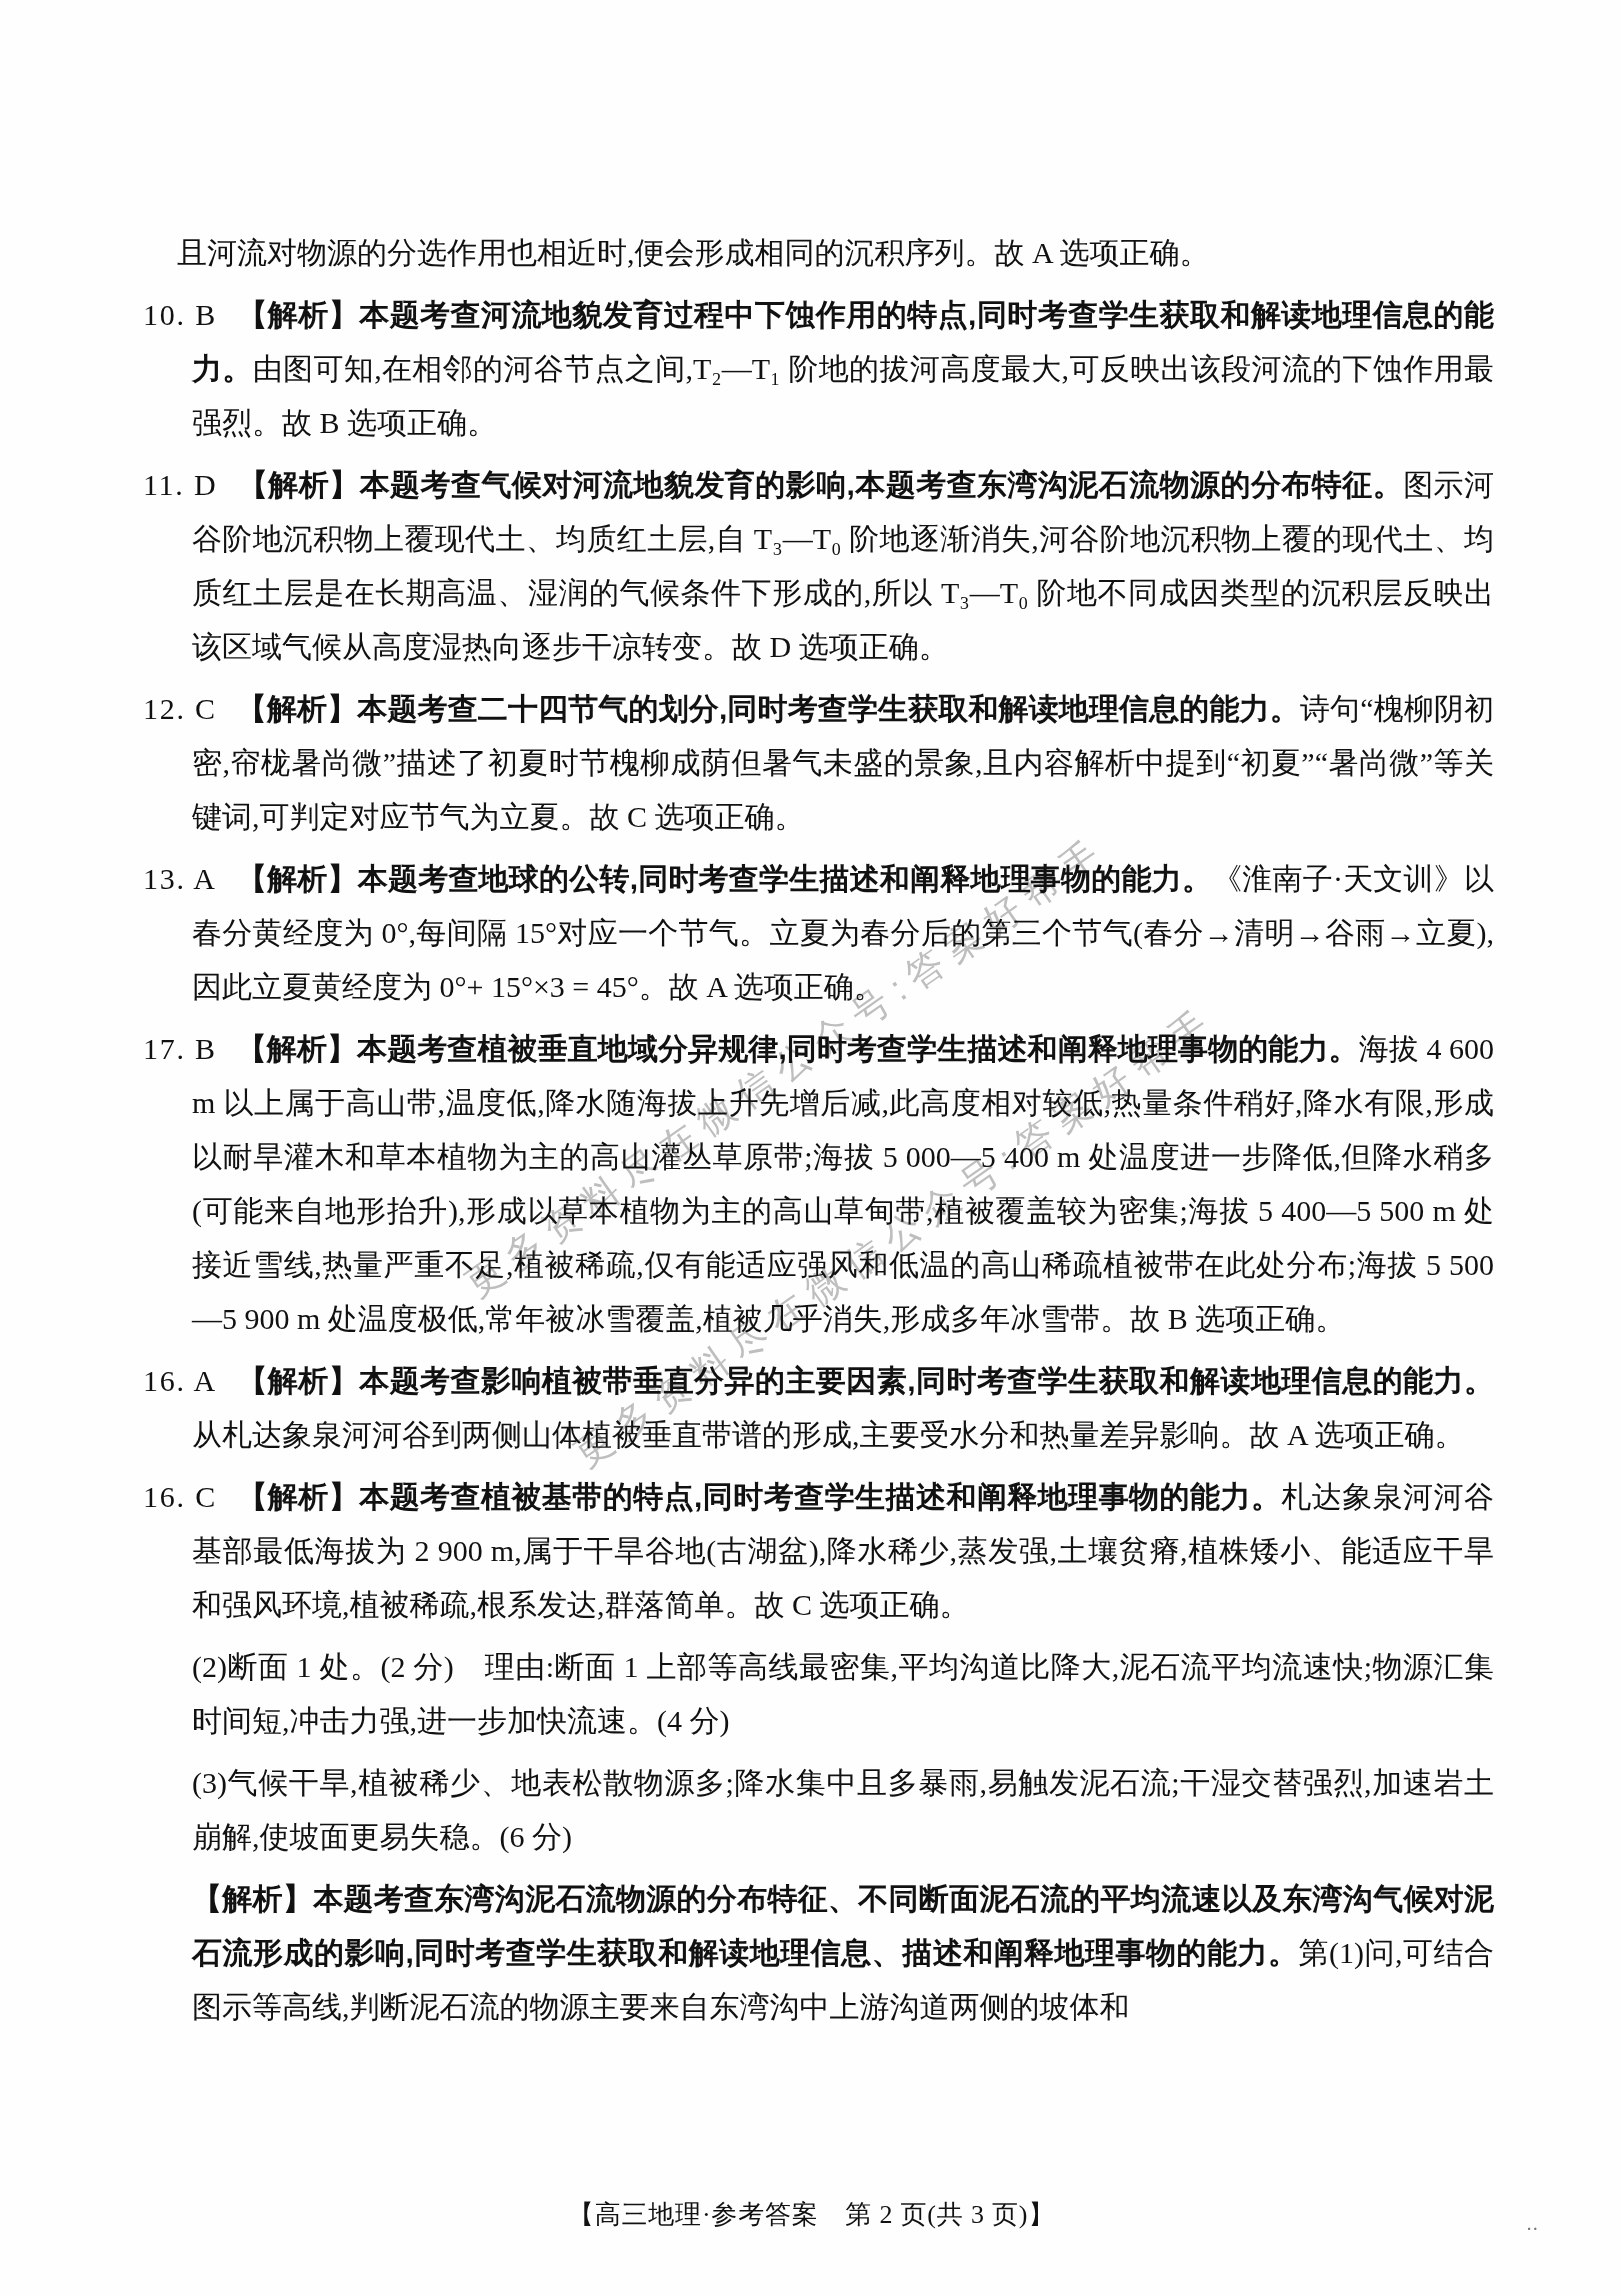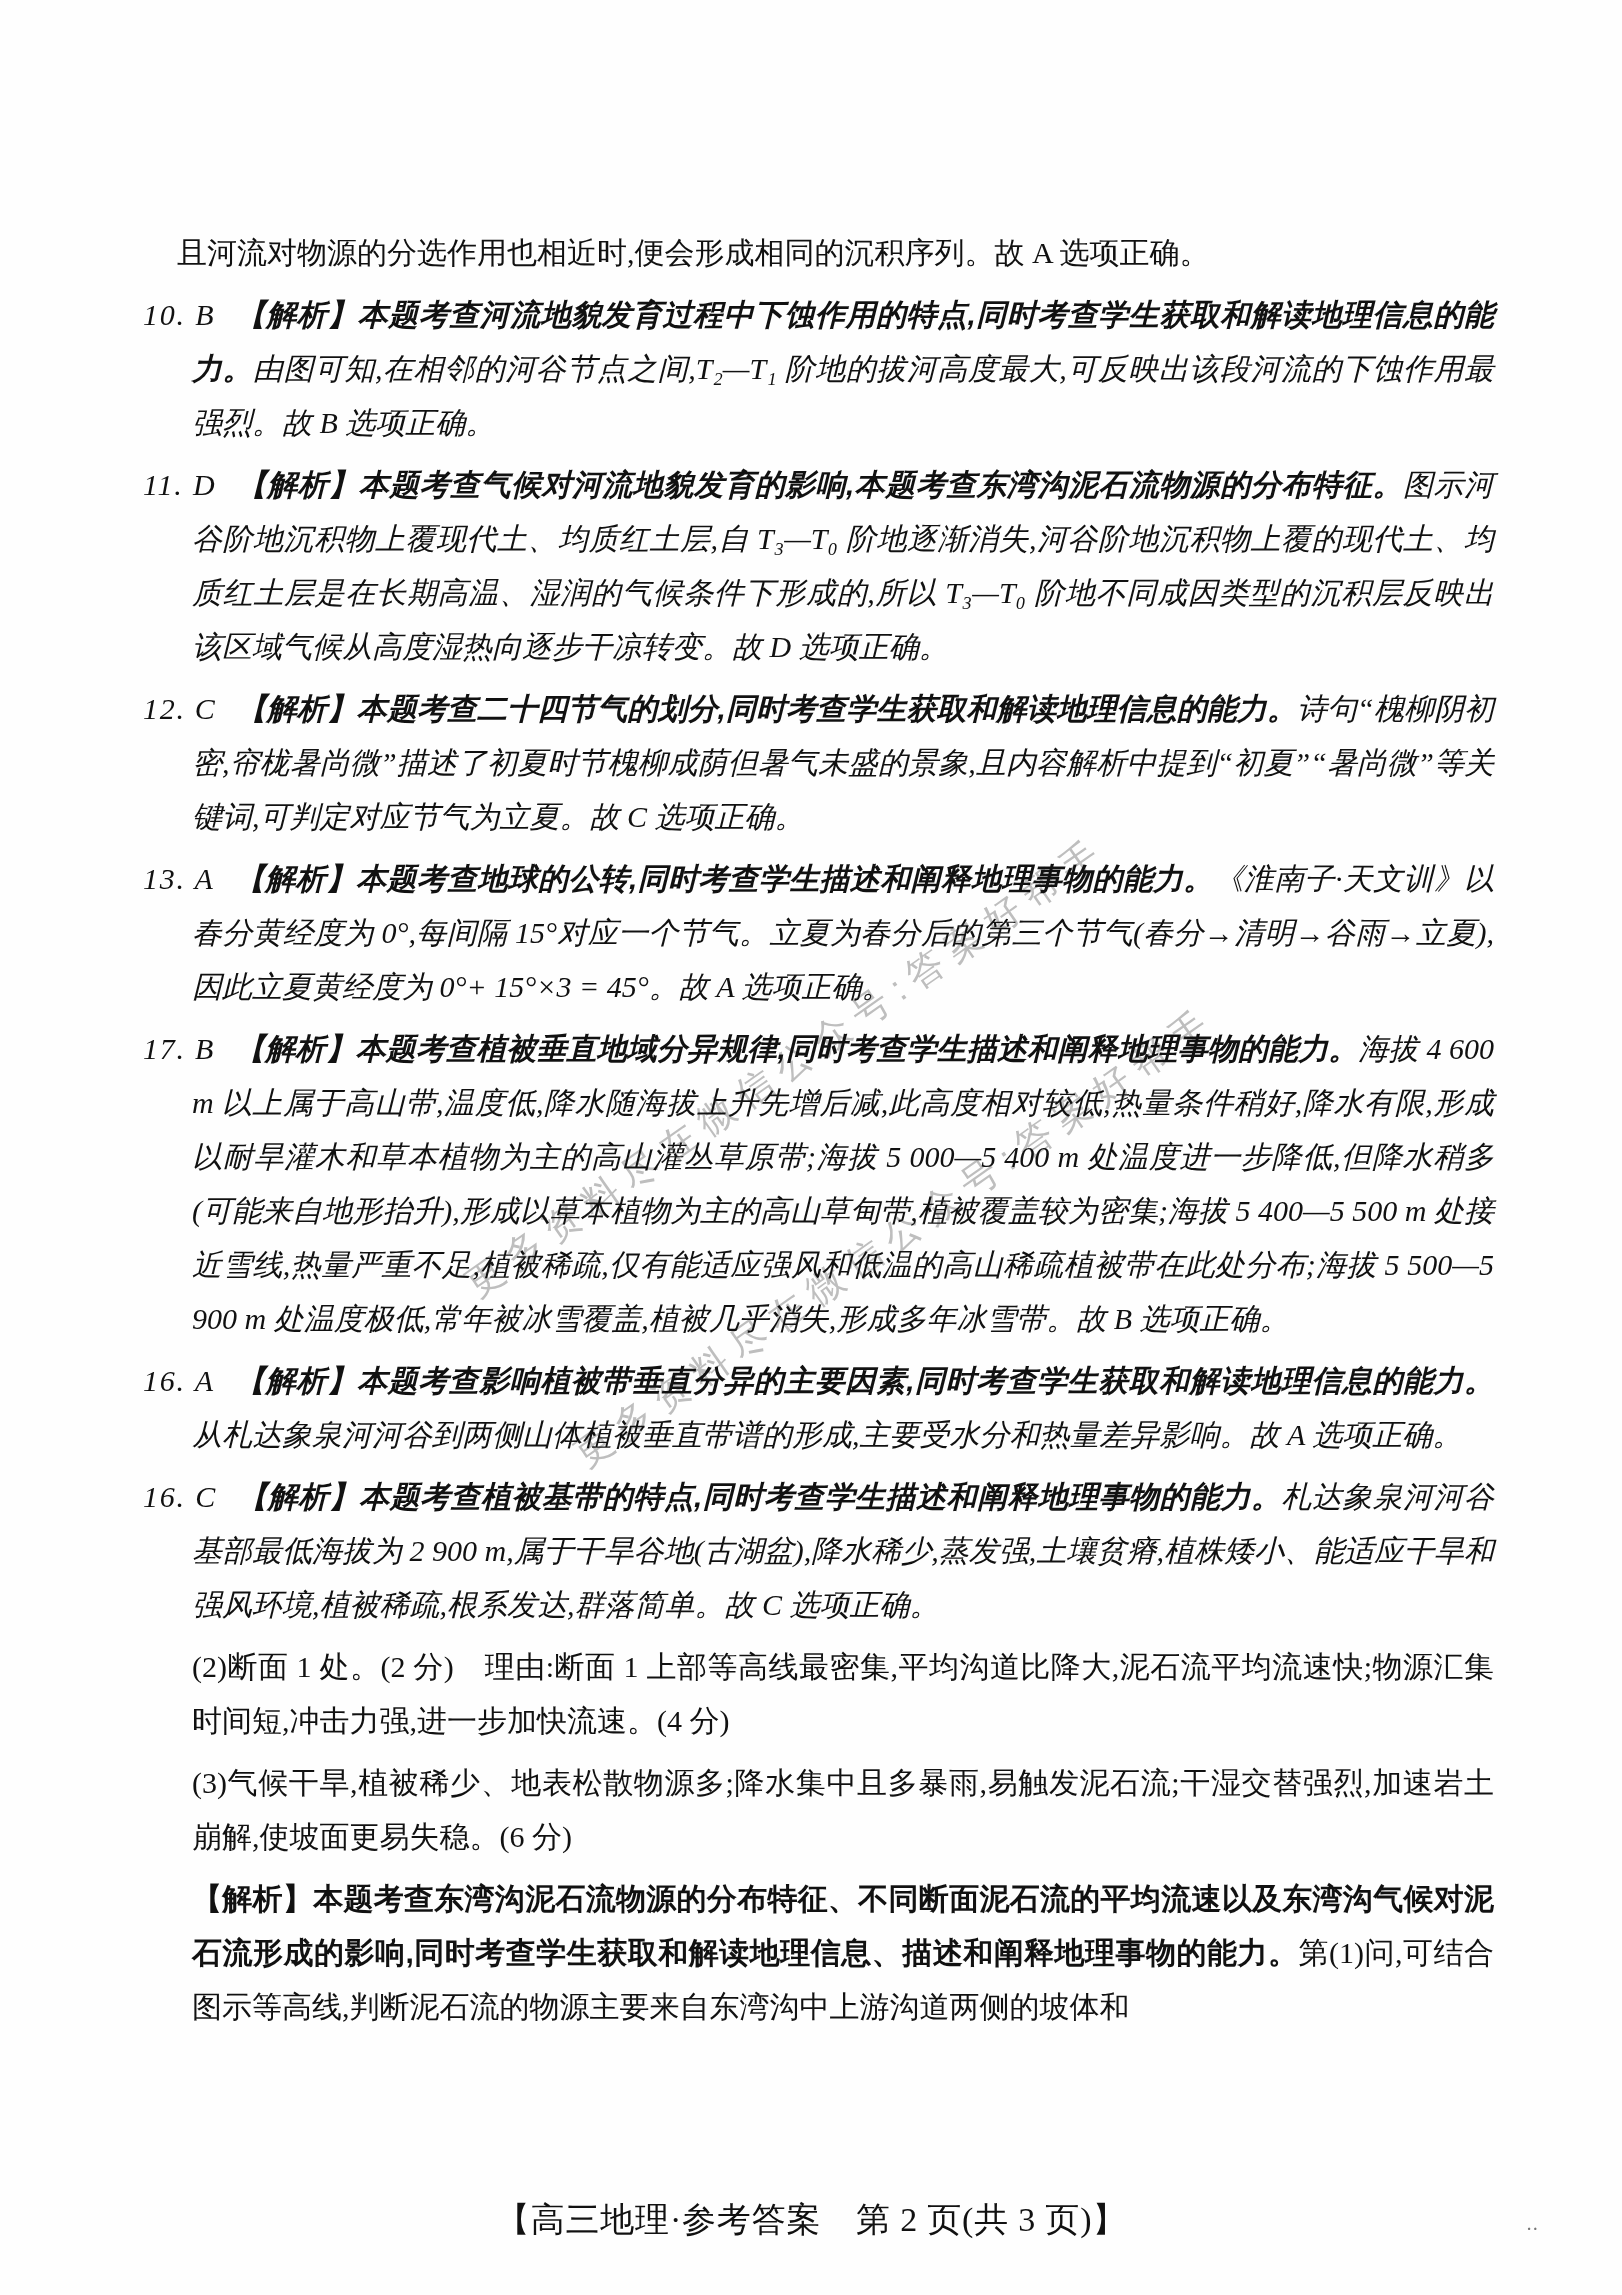--- a/index.html
+++ b/index.html
@@ -14,33 +14,33 @@
   #content{
     position:absolute;
     left:135px;top:218px;
     width:1367px;
     font-size:30px;
     line-height:54px;
     text-align:justify;
   }
   p{margin:8px;padding:0;}
   .intro{padding-left:34px;}
-  .item{padding-left:49px;text-indent:-49px;font-style:italic;}
+  .item{padding-left:49px;text-indent:-49px;}
   .num{margin-right:20px;letter-spacing:1.7px;}
   b,.bd{
     font-family:"Liberation Sans","DejaVu Sans",sans-serif;
     font-weight:700;
   }
   .q17{padding-left:49px;}
   .q17 .first{text-indent:-49px;}
   .footer{
     position:absolute;
     left:0;top:2197px;width:100%;
     text-align:center;
-    font-size:34px;
+    font-size:26px;
     letter-spacing:0.8px;
   }
   .corner{
     position:absolute;
     left:1526px;top:2213px;
     font-size:18.6px;color:#777;
   }
   .wm{
     position:absolute;
     font-family:"Liberation Sans","DejaVu Sans",sans-serif;

